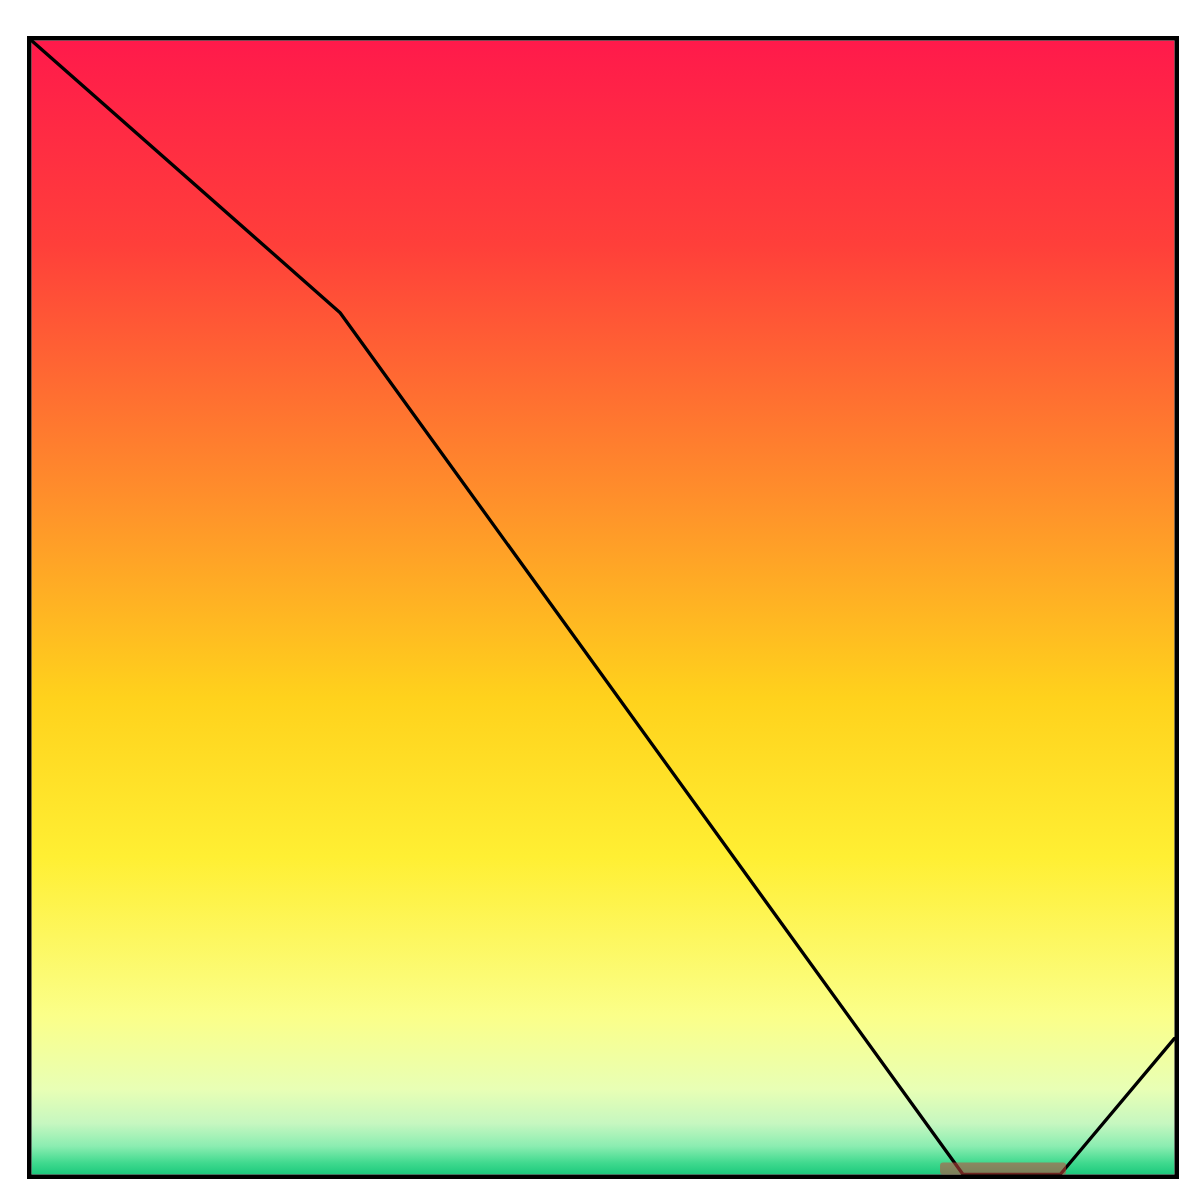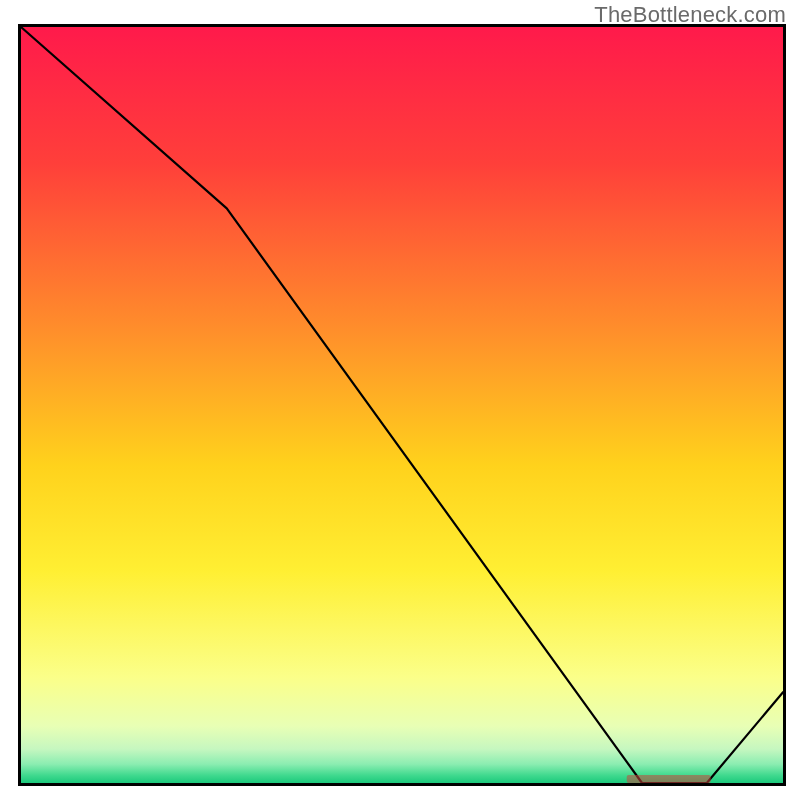--- a/index.html
+++ b/index.html
@@ -25,21 +25,20 @@
     letter-spacing: 0.2px;
   }
   svg {
     display: block;
   }
 </style>
 </head>
 <body>
 
 <div class="chart-wrap">
-  <div class="watermark">TheBottleneck.com</div>
   <svg id="chart-svg" width="800" height="800" viewBox="0 0 800 800">
     <defs>
       <linearGradient id="bg-grad" x1="0" y1="0" x2="0" y2="1">
           <stop offset="0.00%" stop-color="#ff1a4b"></stop>
           <stop offset="18.00%" stop-color="#ff3f3a"></stop>
           <stop offset="40.00%" stop-color="#ff8e2b"></stop>
           <stop offset="58.00%" stop-color="#ffd21c"></stop>
           <stop offset="72.00%" stop-color="#ffef33"></stop>
           <stop offset="86.00%" stop-color="#fbff89"></stop>
           <stop offset="92.50%" stop-color="#e8ffb5"></stop>

